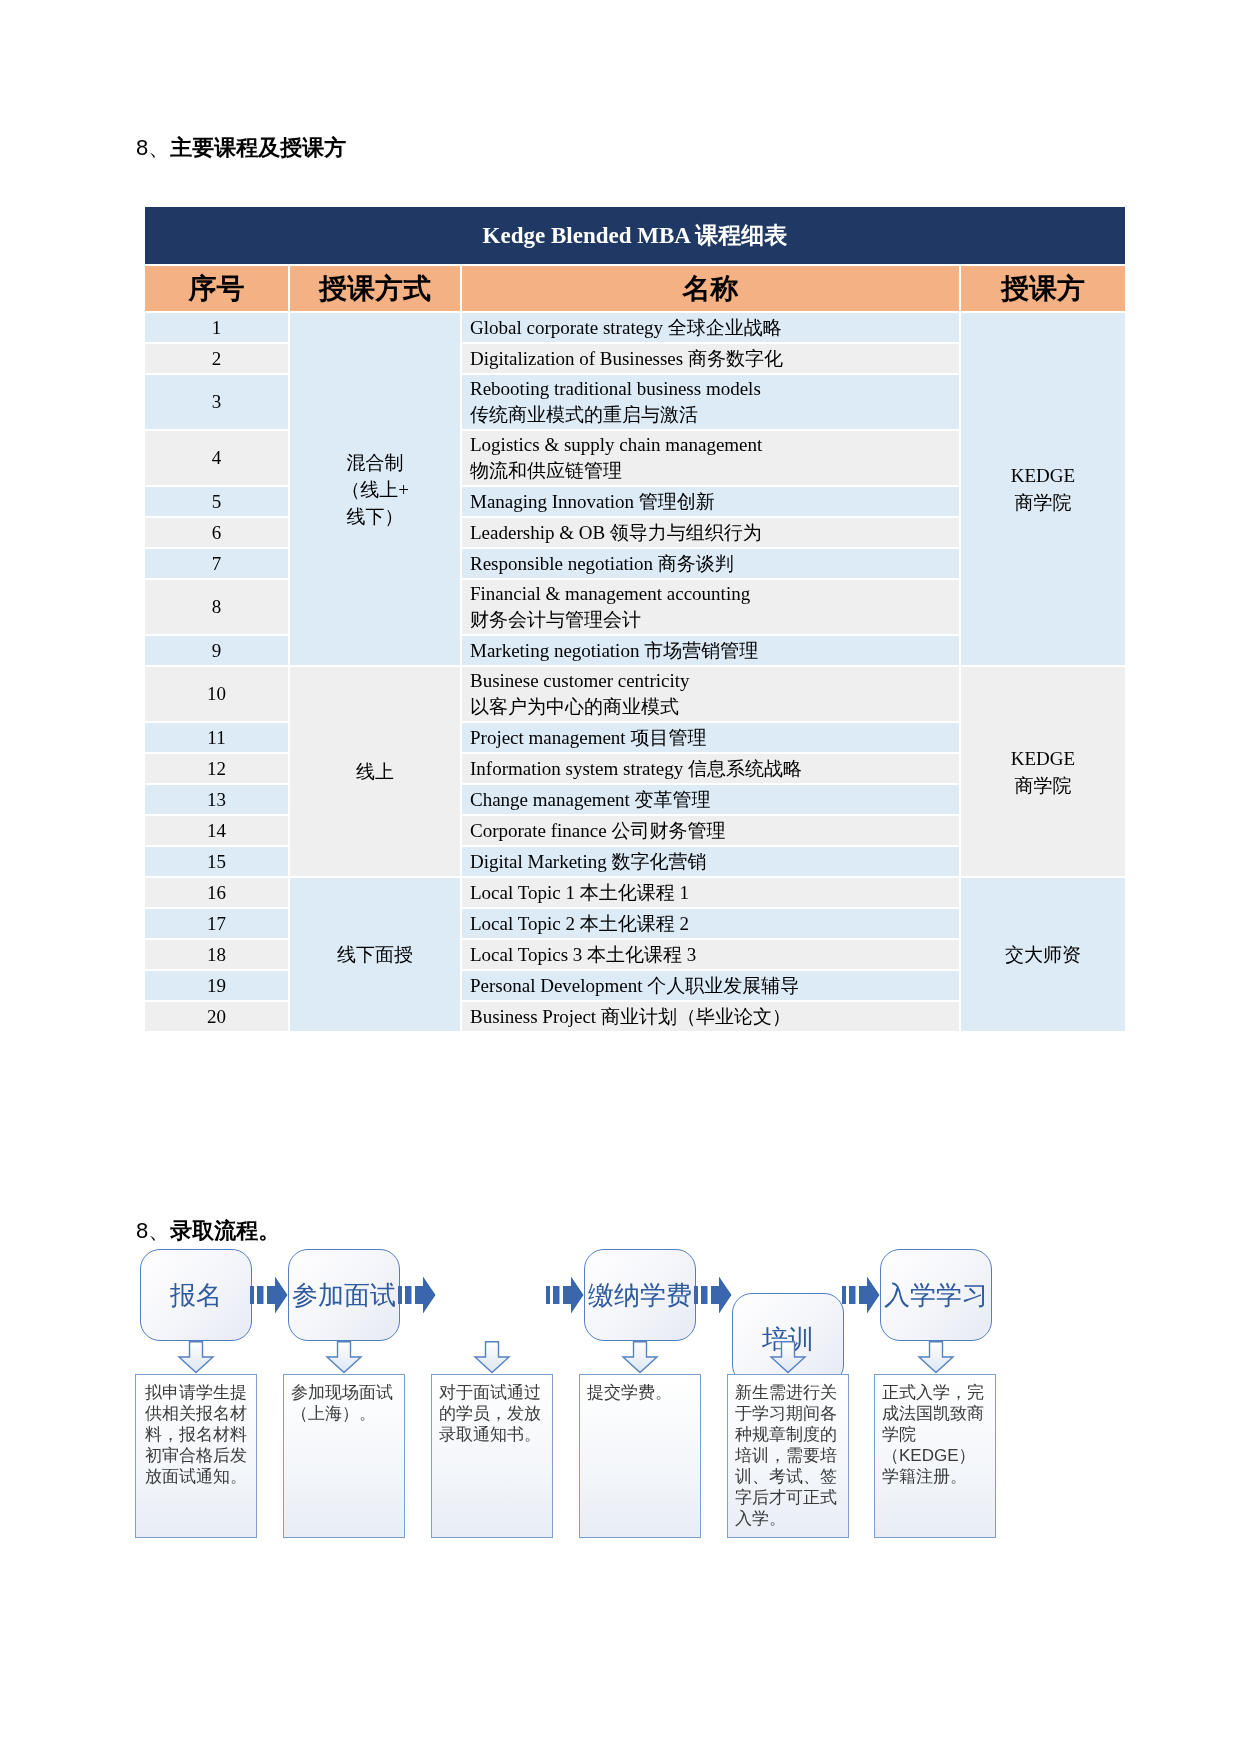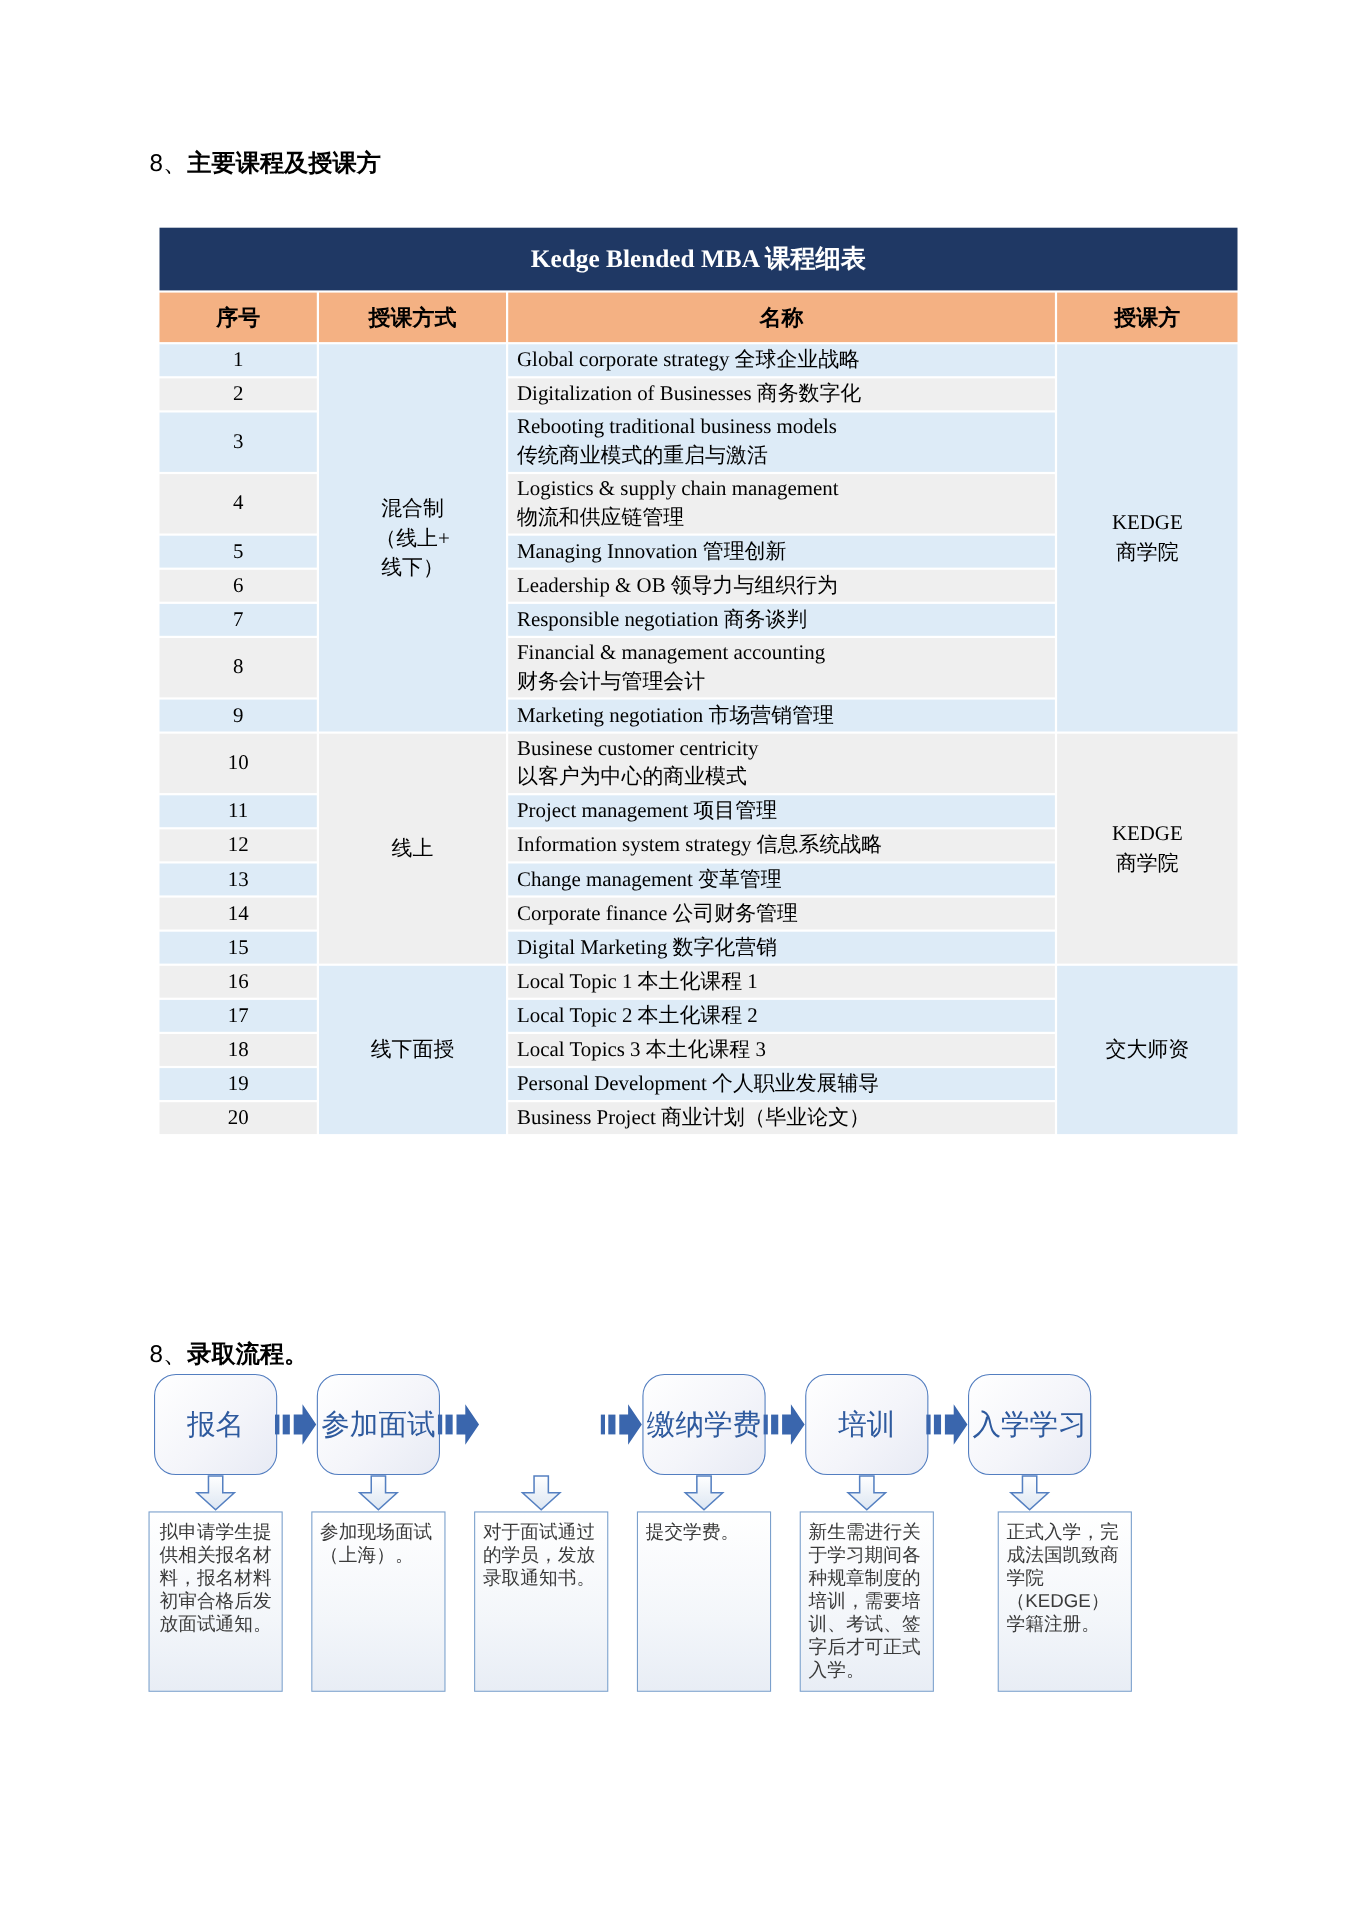--- a/index.html
+++ b/index.html
@@ -25,21 +25,21 @@
   }
   .course-grid{
     display:grid;gap:2px;background:#ffffff;
     grid-template-columns:143px 170px 497px 164px;
     grid-template-rows:45px 29px 29px 54px 54px 29px 29px 29px 54px 29px 54px 29px 29px 29px 29px 29px 29px 29px 29px 29px 29px;
     font-family:"Liberation Serif","DejaVu Serif",serif;font-size:19px;
   }
   .cell{display:flex;align-items:center;justify-content:center;text-align:center;}
   .th{
     background:#F4B183;font-family:"Liberation Sans","DejaVu Sans",sans-serif;
-    font-weight:700;font-size:20px;
+    font-weight:700;font-size:28px;
   }
   .c-num{grid-column:1;}
   .c-method{grid-column:2;white-space:pre-line;line-height:27px;}
   .c-name{grid-column:3;justify-content:flex-start;text-align:left;padding-left:8px;white-space:pre-line;line-height:26px;}
   .c-prov{grid-column:4;white-space:pre-line;line-height:27px;}
   .bg-blue{background:#DDEBF7;}
   .bg-gray{background:#EFEFEF;}
 
   
   .flow{position:relative;margin:3px 0 0 140px;width:872px;height:292px;}
@@ -56,22 +56,22 @@
     position:absolute;top:125px;width:122px;height:164px;box-sizing:border-box;
     border:1.6px solid #7BA0CC;
     background:linear-gradient(to bottom,#ffffff 0%,#f3f6fa 60%,#e8edf5 100%);
     padding:7px 7px;font-size:17px;line-height:21px;color:#3a3a3a;
     text-align:left;overflow:hidden;
   }
   .b1{left:0;}   .d1{left:-5px;text-align:center;}  .a1{left:110px;} .v1{left:37px;}
   .b2{left:148px;} .d2{left:143px;} .a2{left:258px;} .v2{left:185px;}
   .b3{left:296px;} .d3{left:291px;} .a3{left:406px;} .v3{left:333px;}
   .b4{left:444px;} .d4{left:439px;} .a4{left:554px;} .v4{left:481px;}
-  .b5{left:592px;} .d5{left:587px;} .a5{left:702px;} .v5{left:629px;}
-  .b6{left:740px;} .d6{left:767px;} .v6{left:777px;}
+  .b5{left:592px;margin-top:44px;} .d5{left:587px;} .a5{left:702px;} .v5{left:629px;}
+  .b6{left:740px;} .d6{left:734px;} .v6{left:777px;}
 </style>
 </head>
 <body>
 
 <svg width="0" height="0" style="position:absolute" aria-hidden="true">
   <defs>
     <linearGradient id="dgrad" x1="0" y1="0" x2="0" y2="1">
       <stop offset="0" stop-color="#ffffff"></stop>
       <stop offset="1" stop-color="#dce6f2"></stop>
     </linearGradient>

